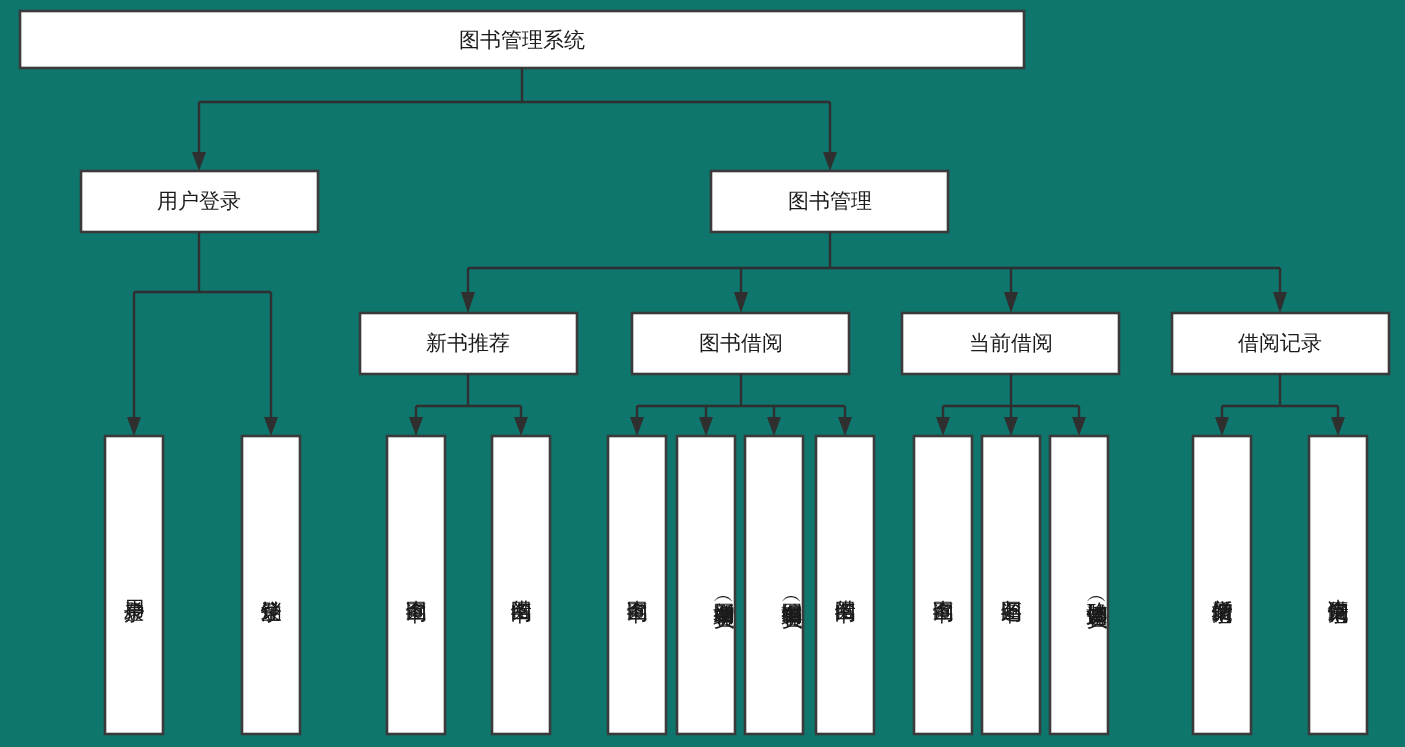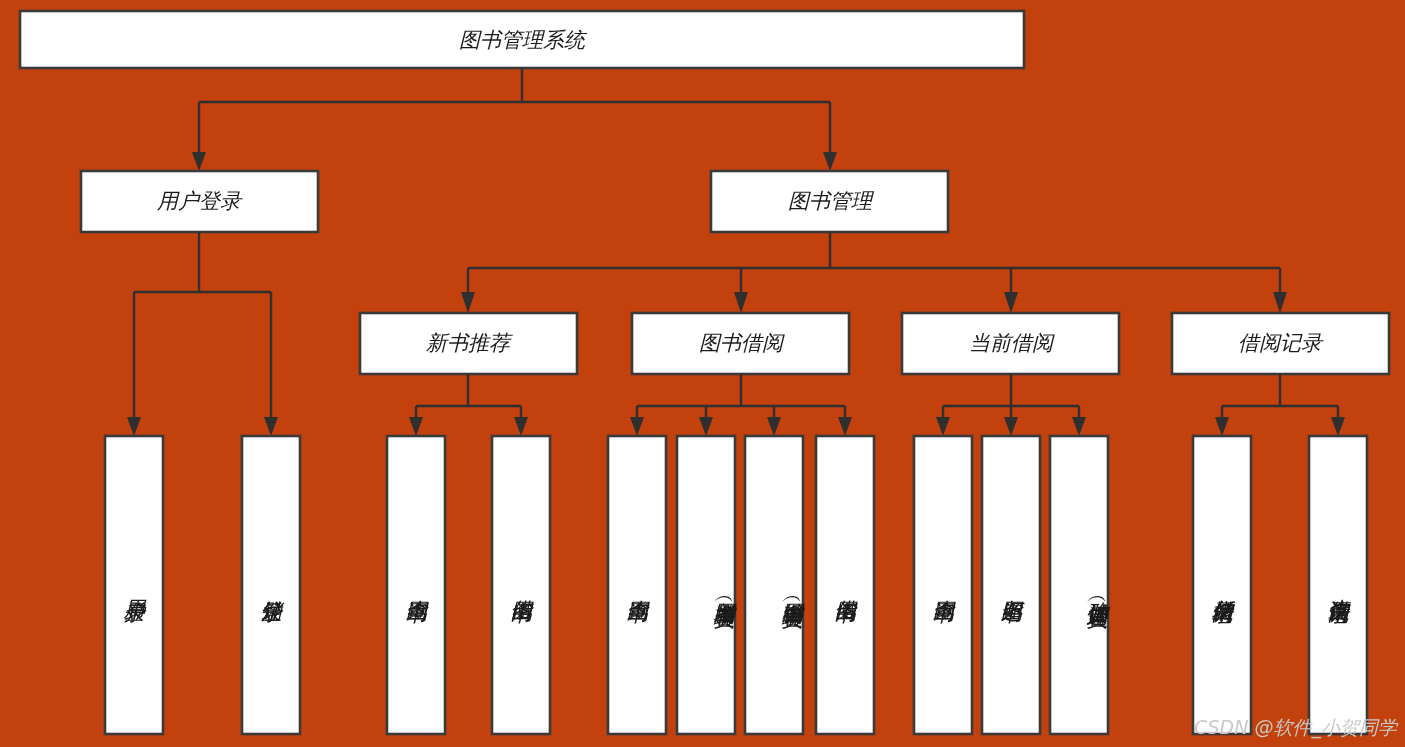--- a/index.html
+++ b/index.html
@@ -10,22 +10,21 @@
   body {
     width: 1405px;
     height: 747px;
     font-family: "DejaVu Sans", "Liberation Sans", sans-serif;
     overflow: hidden;
   }
   #diagram-root {
     position: relative;
     width: 1405px;
     height: 747px;
-    background: #c2410c;
-    font-style: italic;
+    background: #0f766e;
   }
   svg#tree-svg {
     position: absolute;
     top: 0;
     left: 0;
     width: 1405px;
     height: 747px;
   }
   .node-box {
     fill: #ffffff;
@@ -218,14 +217,13 @@
   <div class="node-label-v" style="left:745px; top:440px; width:58px; height:298px; align-items:flex-start;">编辑图书（管理员）</div>
   <div class="node-label-v" style="left:816px; top:436px; width:58px; height:298px;">借阅图书</div>
 
   <div class="node-label-v" style="left:914px; top:436px; width:58px; height:298px;">查询图书</div>
   <div class="node-label-v" style="left:982px; top:436px; width:58px; height:298px;">归还图书</div>
   <div class="node-label-v" style="left:1050px; top:440px; width:58px; height:298px; align-items:flex-start;">确认归还（管理员）</div>
 
   <div class="node-label-v" style="left:1193px; top:436px; width:58px; height:298px;">新增借阅记录</div>
   <div class="node-label-v" style="left:1309px; top:436px; width:58px; height:298px;">查询借阅记录</div>
 
-  <div class="watermark">CSDN @软件_小贺同学</div>
 </div>
 
 </body></html>

